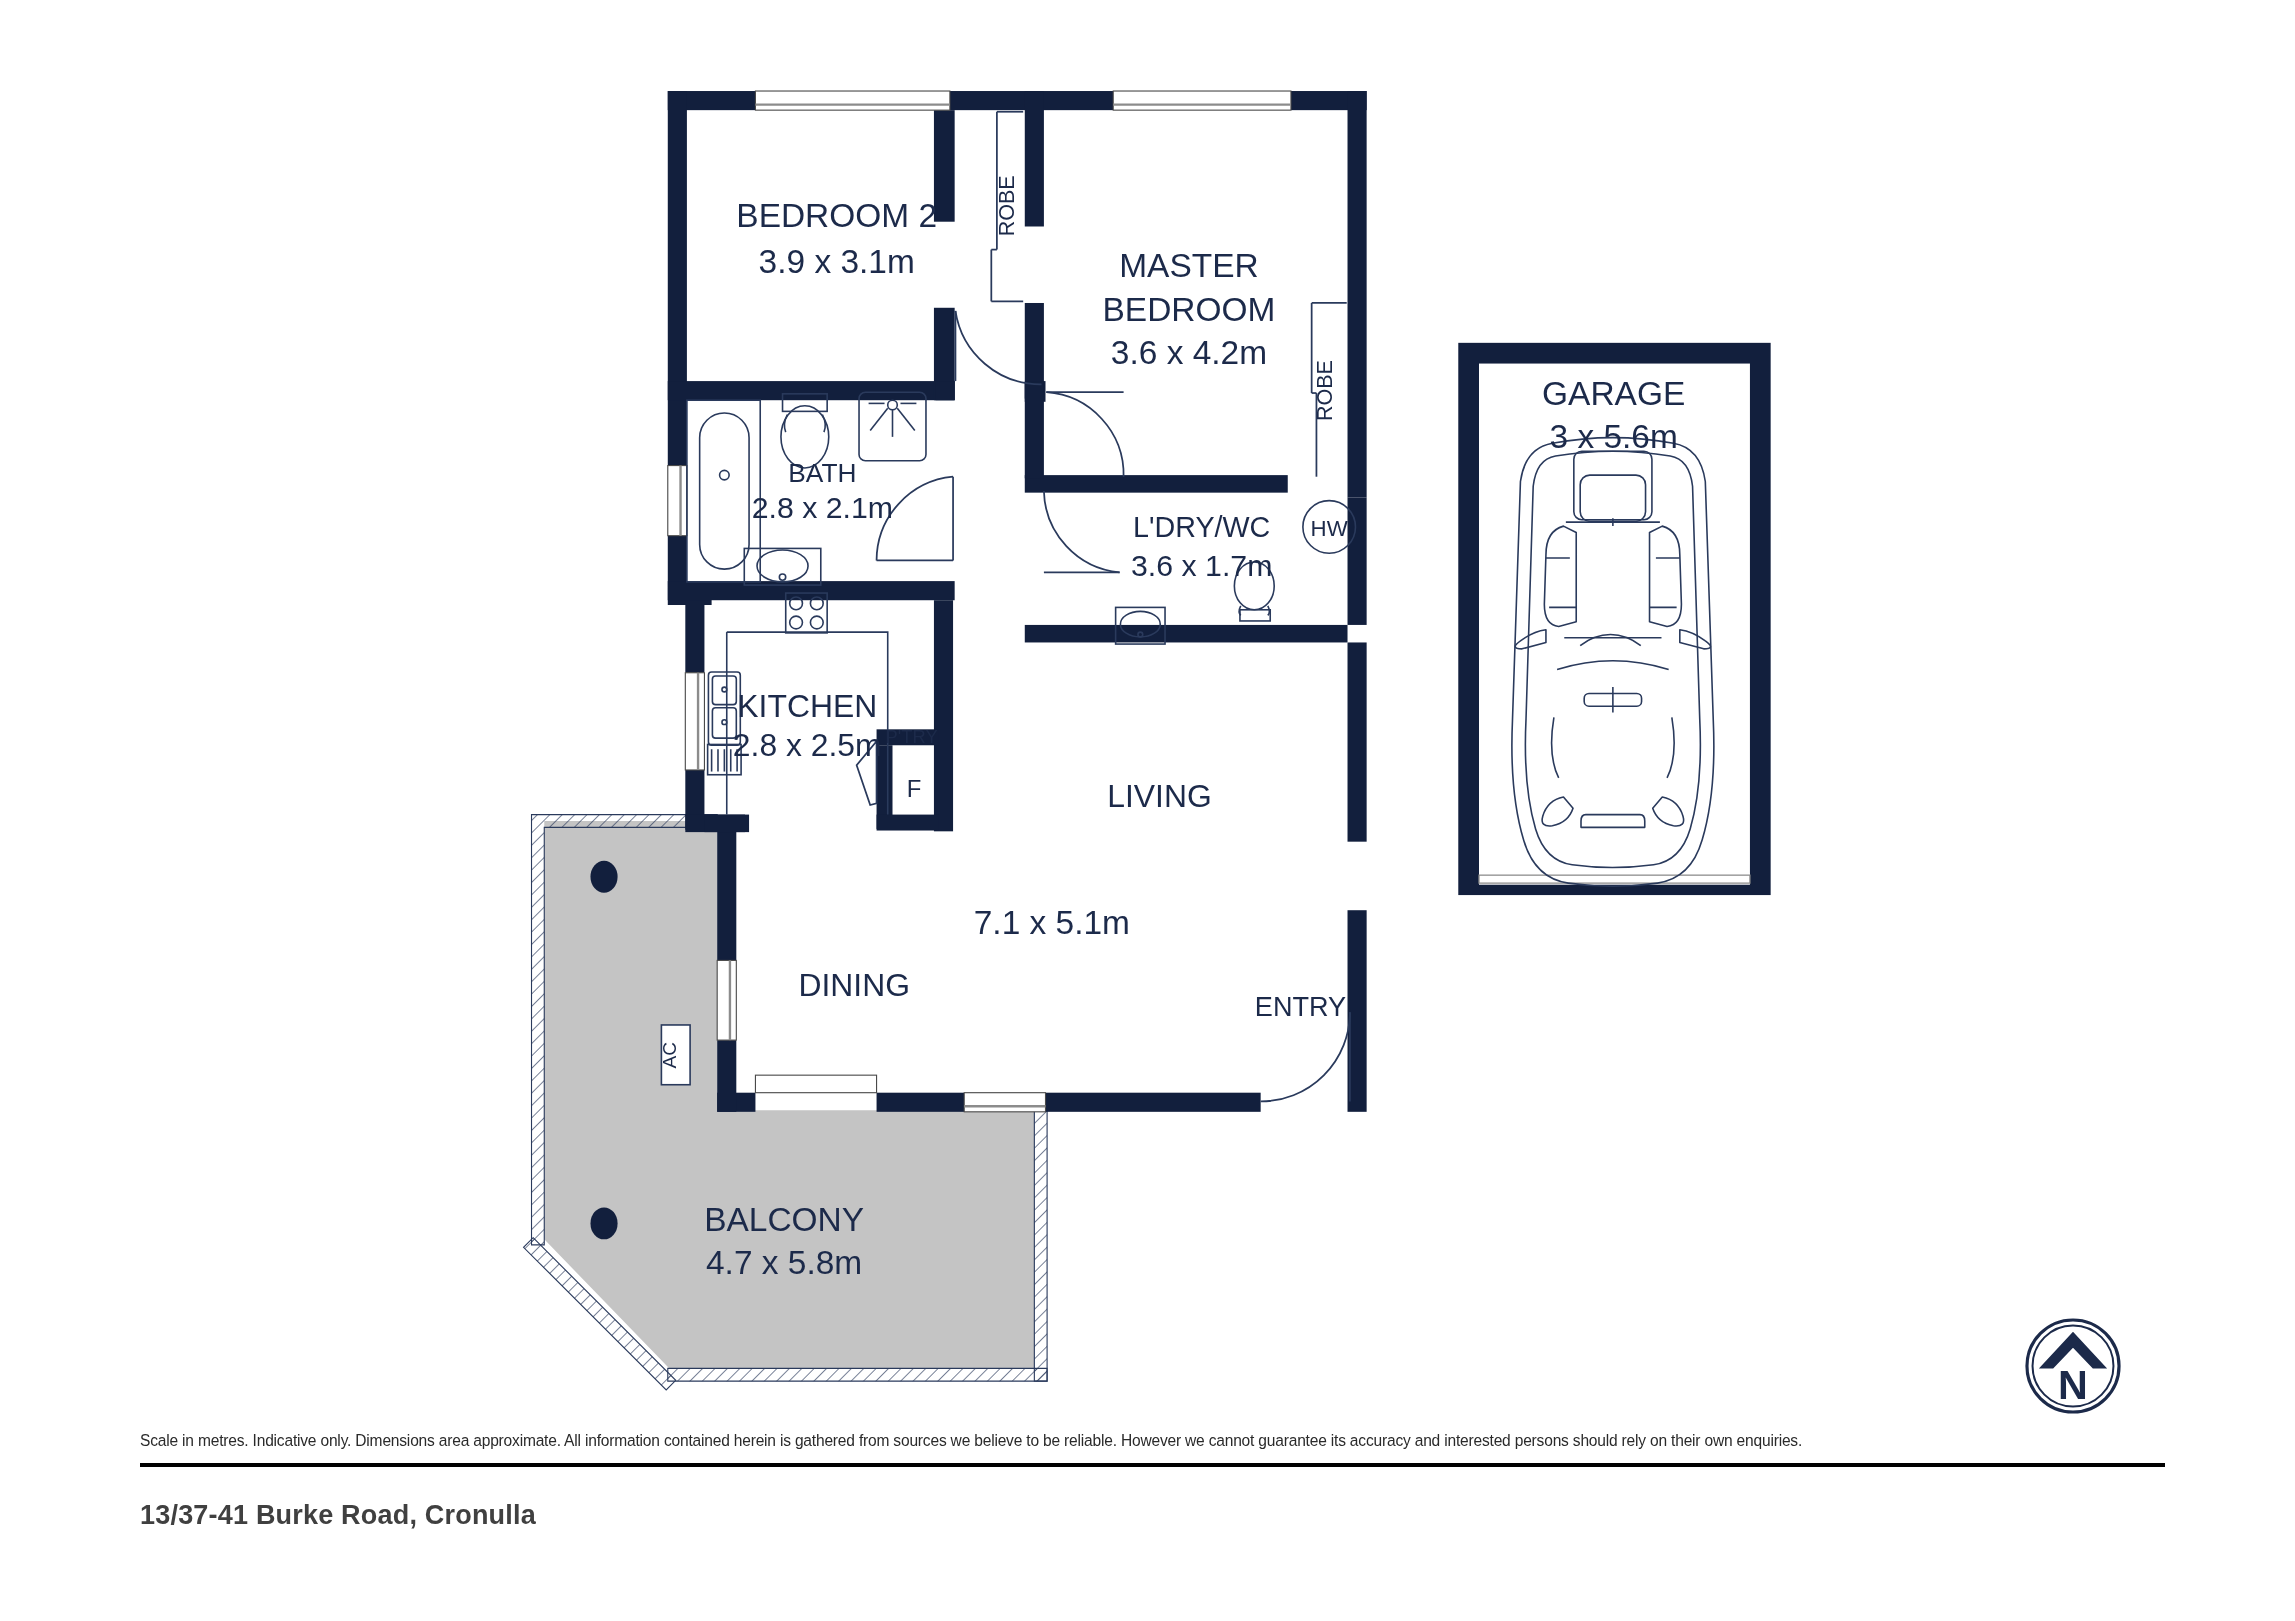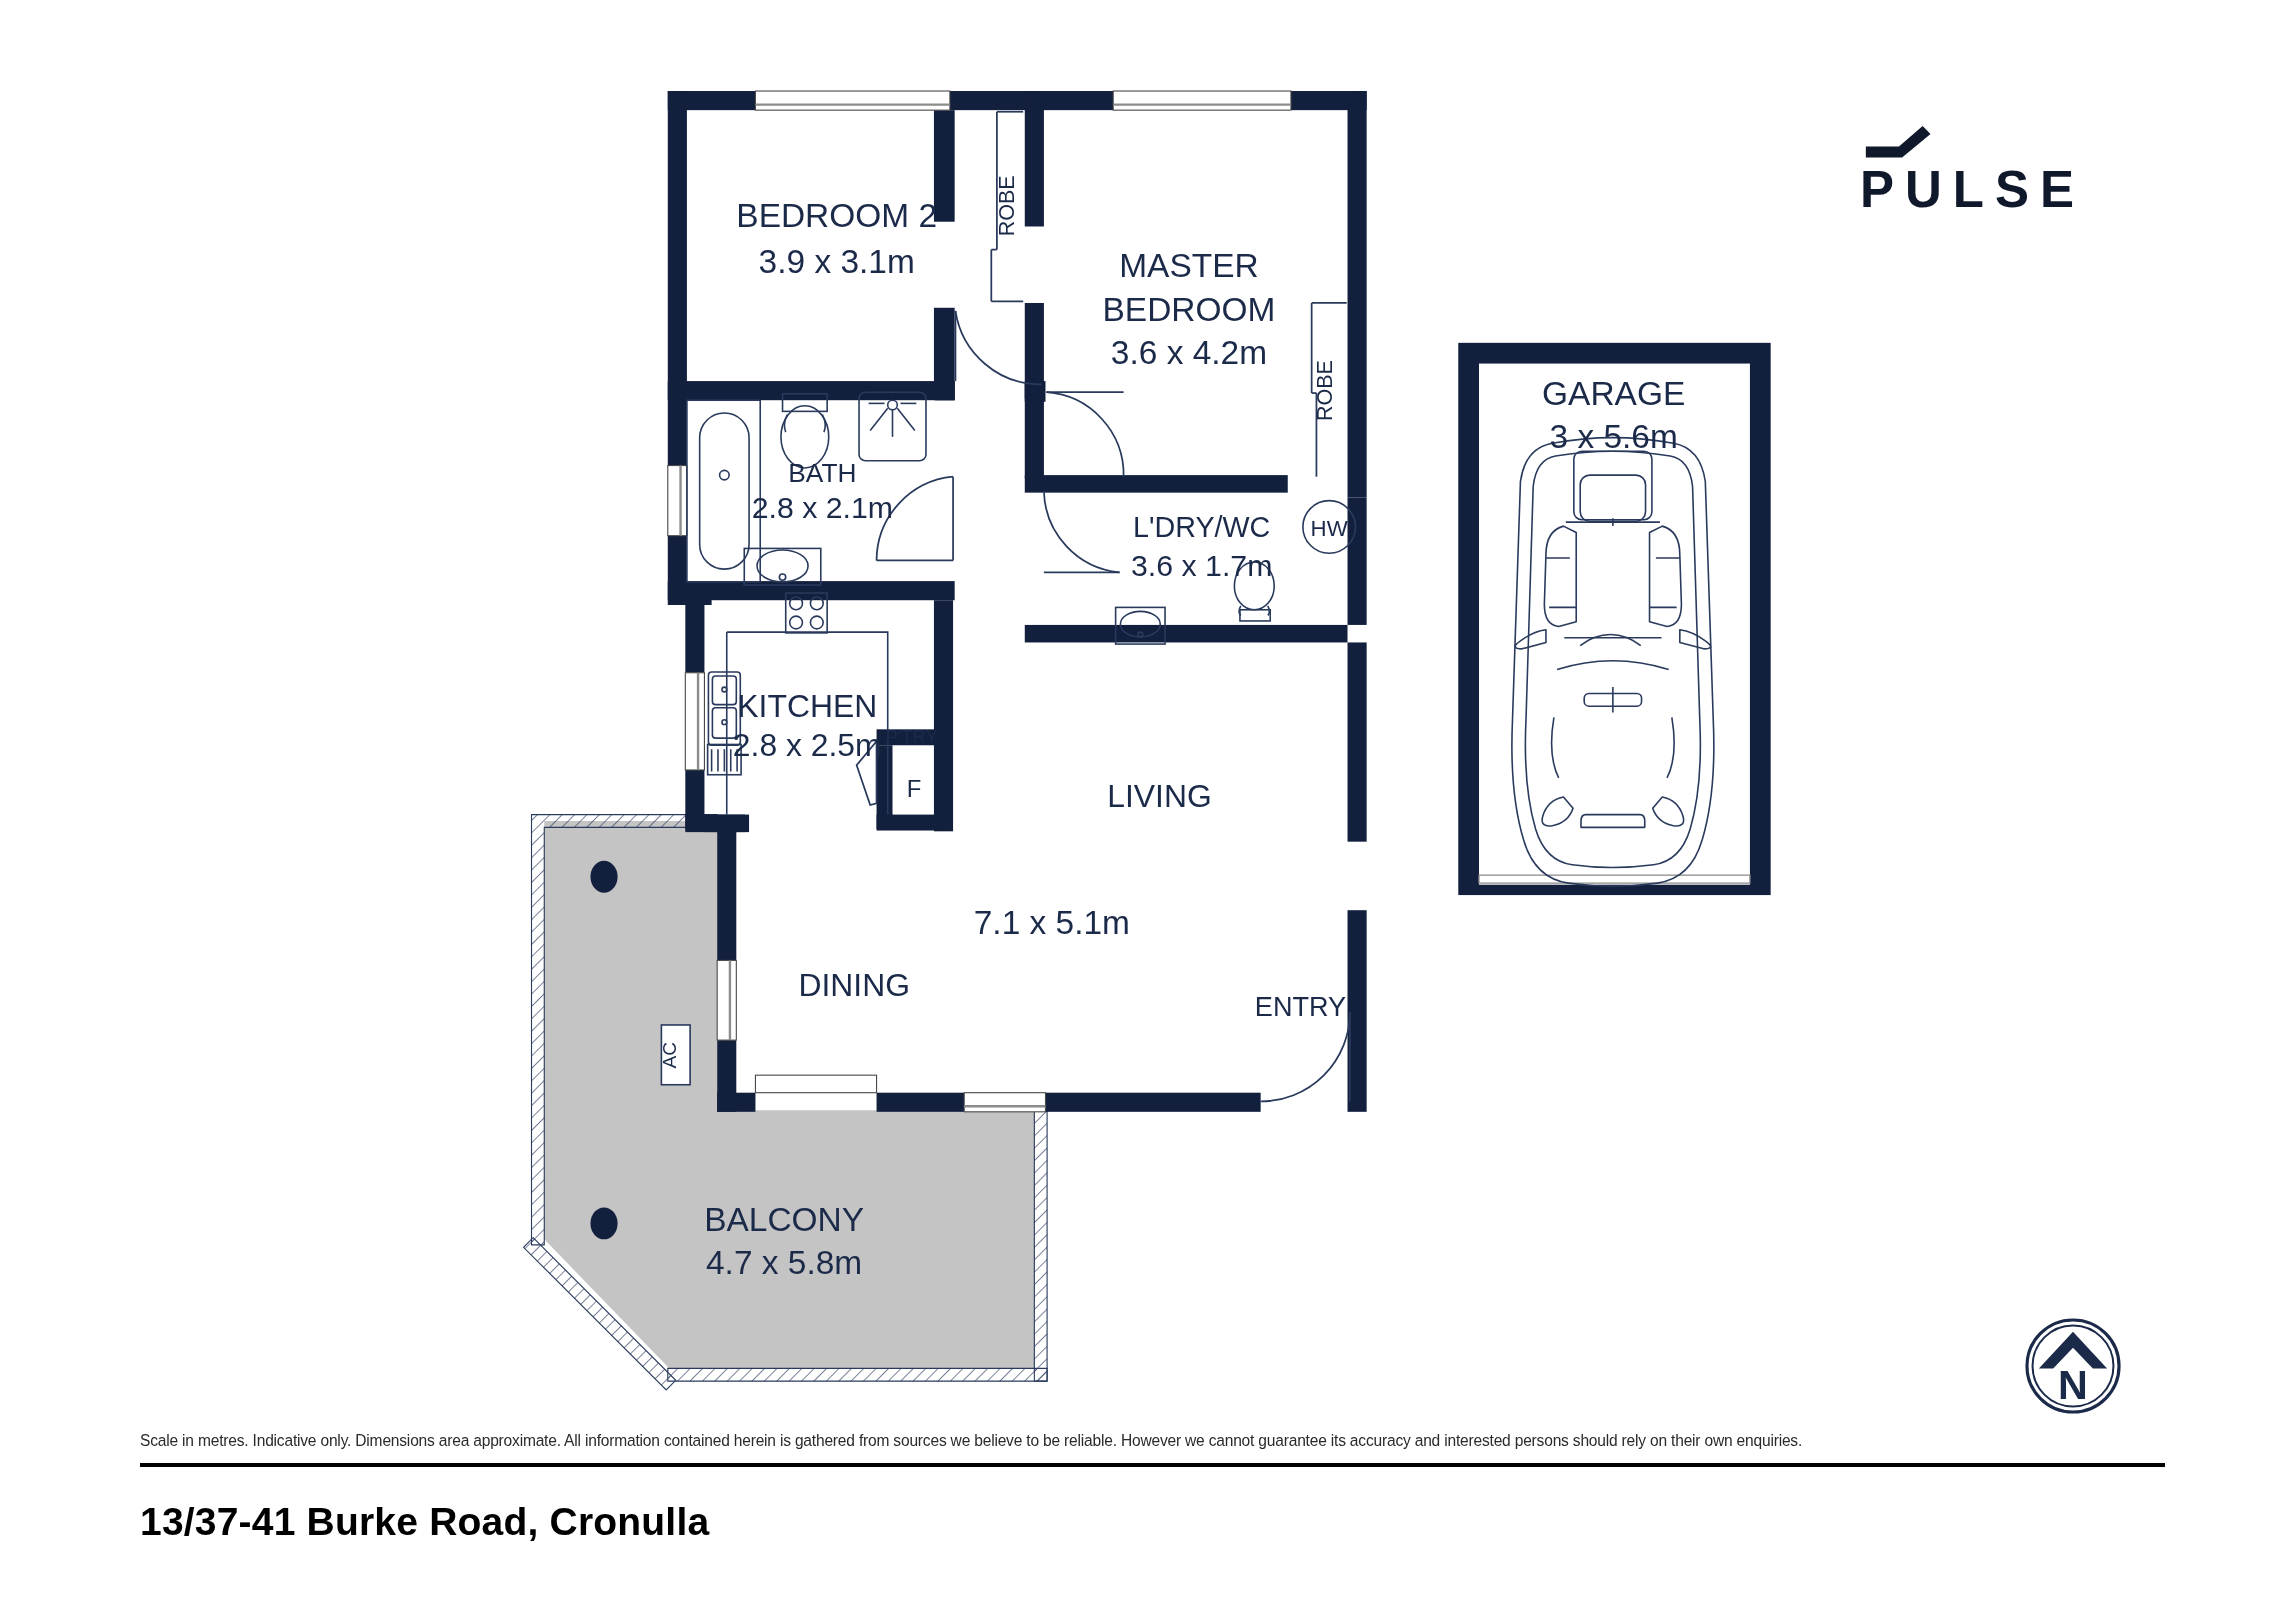--- a/index.html
+++ b/index.html
@@ -66,23 +66,23 @@
     top: 1463px;
     width: 2025px;
     height: 4px;
     background: #000000;
   }
   .address {
     position: absolute;
     left: 140px;
     top: 1500px;
     font-family: "Liberation Sans", sans-serif;
-    font-size: 39px;
+    font-size: 27px;
     font-weight: 700;
-    color: #000000;
+    color: #404040;
     letter-spacing: 0.2px;
     white-space: nowrap;
   }
   .compass {
     position: absolute;
     left: 2023px;
     top: 1316px;
     width: 100px;
     height: 100px;
   }
@@ -361,26 +361,20 @@
       <text x="1272" y="258" font-size="27" transform="rotate(-90 1272 258)">ROBE</text>
       <text x="1672" y="490" font-size="27" transform="rotate(-90 1672 490)">ROBE</text>
       <text x="1668" y="672" font-size="28">HW</text>
       <text x="1144" y="932" font-size="23">P'TRY</text>
       <text x="1147" y="1000" font-size="30">F</text>
       <text x="848" y="1324" font-size="24" transform="rotate(-90 848 1324)">AC</text>
     </g>
 
   </svg>
 
-  <div class="logo-block">
-    <svg width="96" height="41" viewBox="0 0 120 52" style="position:absolute;left:1.6px;top:0;">
-      <path d="M4 40 L4 26 L46 26 L76 0 L86 10 L50 40 Z" fill="#10182b"></path>
-    </svg>
-    <div class="logo-word">PULSE</div>
-  </div>
 
   <svg class="compass" viewBox="0 0 126 126">
     <circle cx="63" cy="63" r="58" fill="none" stroke="#1c2a4a" stroke-width="4"></circle>
     <circle cx="63" cy="63" r="51" fill="none" stroke="#1c2a4a" stroke-width="2.5"></circle>
     <path d="M63 20 L106 66 L88 66 L63 40 L38 66 L20 66 Z" fill="#1c2a4a"></path>
     <text x="63" y="104" font-family="Liberation Sans, sans-serif" font-size="52" font-weight="700" fill="#1c2a4a" text-anchor="middle">N</text>
   </svg>
 
   <div class="disclaimer">Scale in metres. Indicative only. Dimensions area approximate. All information contained herein is gathered from sources we believe to be reliable. However we cannot guarantee its accuracy and interested persons should rely on their own enquiries.</div>
   <div class="rule"></div>

